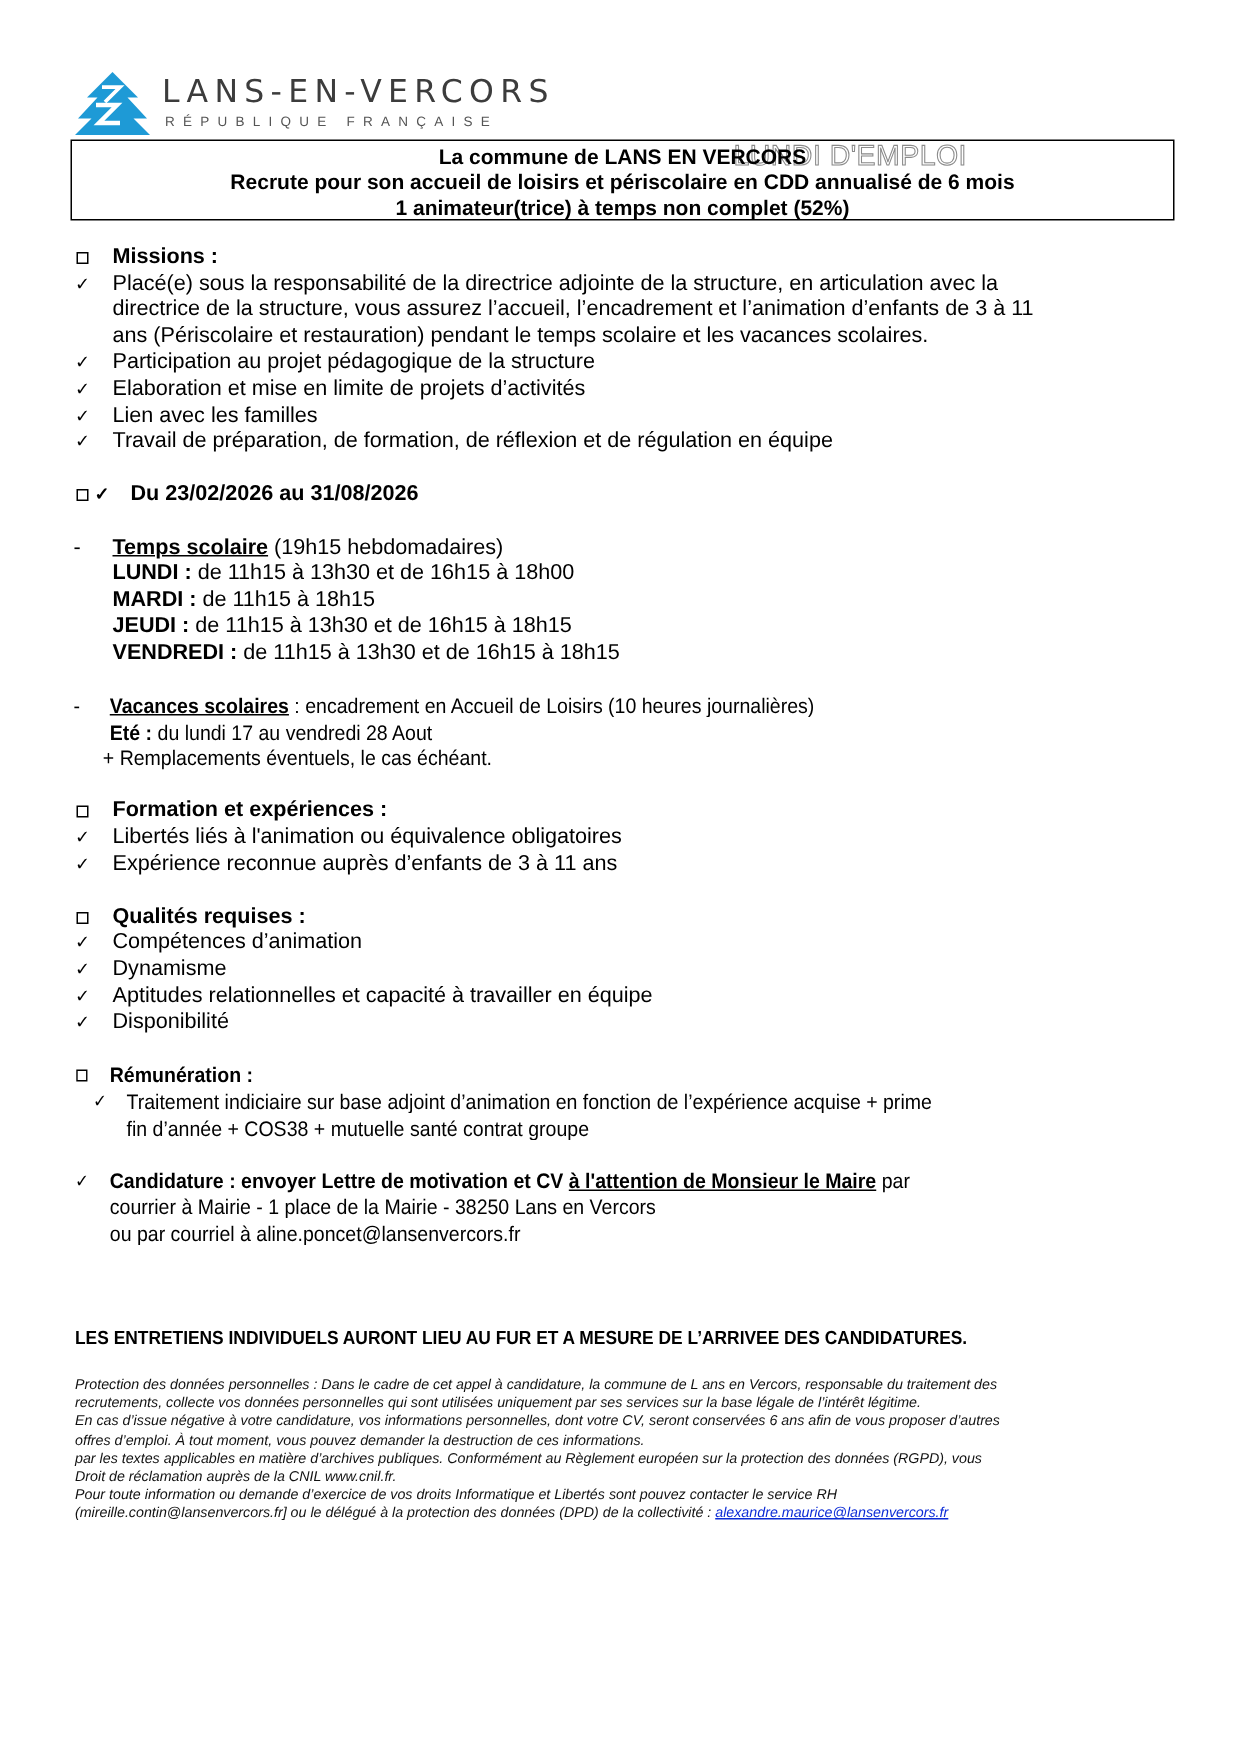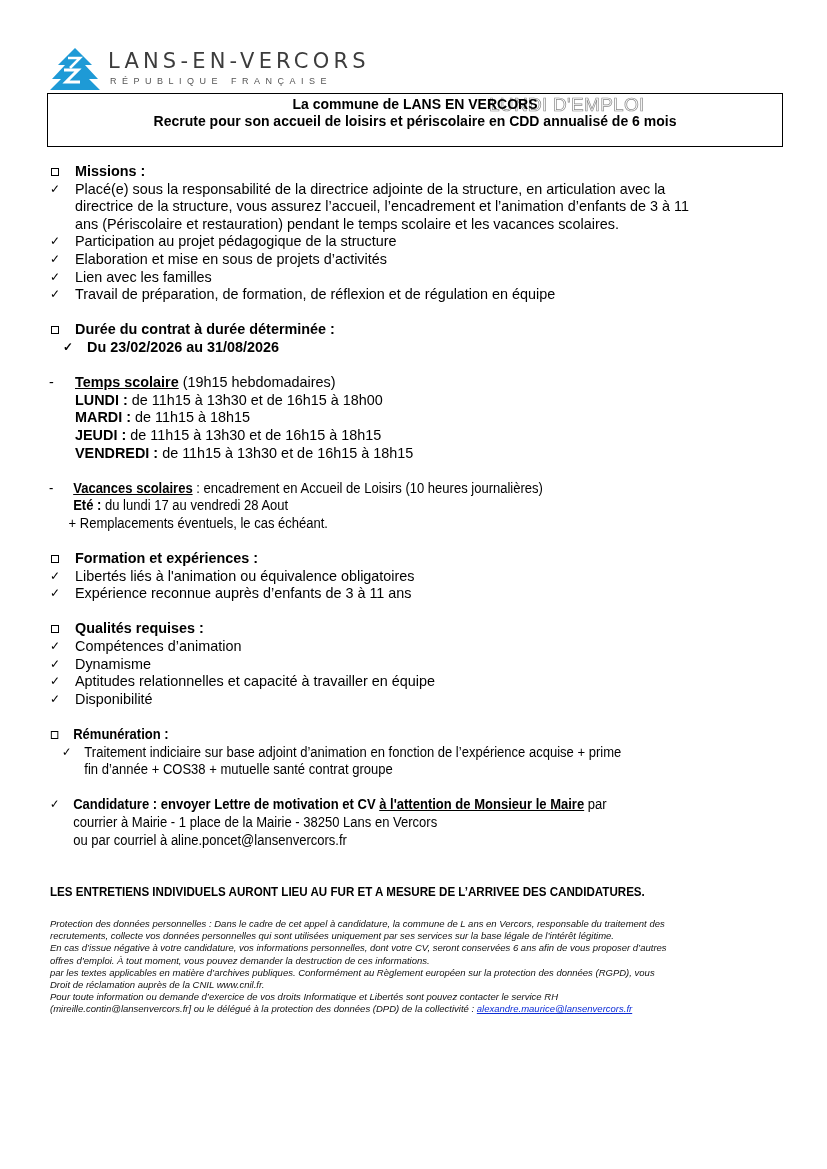--- a/index.html
+++ b/index.html
@@ -32,35 +32,36 @@
   <path d="M14 22 L28 22 L16 34 L30 34" stroke="#fff" stroke-width="3" fill="none"></path>
   <path d="M18 10 L30 10 L20 20" stroke="#fff" stroke-width="2.5" fill="none"></path>
 </svg>
 <div class="brand">LANS-EN-VERCORS</div>
 <div class="brand-sub">RÉPUBLIQUE FRANÇAISE</div>
 <div class="offre">LUNDI D'EMPLOI</div>
 
 <div class="title-box">
   <div>La commune de LANS EN VERCORS</div>
   <div>Recrute pour son accueil de loisirs et périscolaire en CDD annualisé de 6 mois</div>
+  <div>1 animateur(trice) à temps non complet (52%)</div>
 </div>
 
 <div class="content">
 
   <div class="row b"><span class="mk"><span class="mk-sq"></span></span><span>Missions :</span></div>
   <div class="row"><span class="mk mk-ck">✓</span><span>Placé(e) sous la responsabilité de la directrice adjointe de la structure, en articulation avec la</span></div>
   <div class="row"><span>directrice de la structure, vous assurez l’accueil, l’encadrement et l’animation d’enfants de 3 à 11</span></div>
   <div class="row"><span>ans (Périscolaire et restauration) pendant le temps scolaire et les vacances scolaires.</span></div>
   <div class="row"><span class="mk mk-ck">✓</span><span>Participation au projet pédagogique de la structure</span></div>
-  <div class="row"><span class="mk mk-ck">✓</span><span>Elaboration et mise en sous de projets d’activités</span></div>
+  <div class="row"><span class="mk mk-ck">✓</span><span>Elaboration et mise en limite de projets d’activités</span></div>
   <div class="row"><span class="mk mk-ck">✓</span><span>Lien avec les familles</span></div>
   <div class="row"><span class="mk mk-ck">✓</span><span>Travail de préparation, de formation, de réflexion et de régulation en équipe</span></div>
   <div class="gap"></div>
 
-  <div class="row b"><span class="mk"><span class="mk-sq"></span></span><span>Durée du contrat à durée déterminée :</span></div>
+  <div class="row b"><span class="mk"><span class="mk-sq"></span></span></div>
   <div class="row indent2 b"><span class="mk mk-ck">✓</span><span>Du 23/02/2026 au 31/08/2026</span></div>
   <div class="gap"></div>
 
   <div class="row"><span class="mk">-</span><span class="b u">Temps scolaire</span> <span>(19h15 hebdomadaires)</span></div>
   <div class="row"><span class="b">LUNDI :</span><span> de 11h15 à 13h30 et de 16h15 à 18h00</span></div>
   <div class="row"><span class="b">MARDI :</span><span> de 11h15 à 18h15</span></div>
   <div class="row"><span class="b">JEUDI :</span><span> de 11h15 à 13h30 et de 16h15 à 18h15</span></div>
   <div class="row"><span class="b">VENDREDI :</span><span> de 11h15 à 13h30 et de 16h15 à 18h15</span></div>
   <div class="gap"></div>
   <div class="row narrow"><span class="mk">-</span><span class="b u">Vacances scolaires</span><span> : encadrement en Accueil de Loisirs (10 heures journalières)</span></div>

